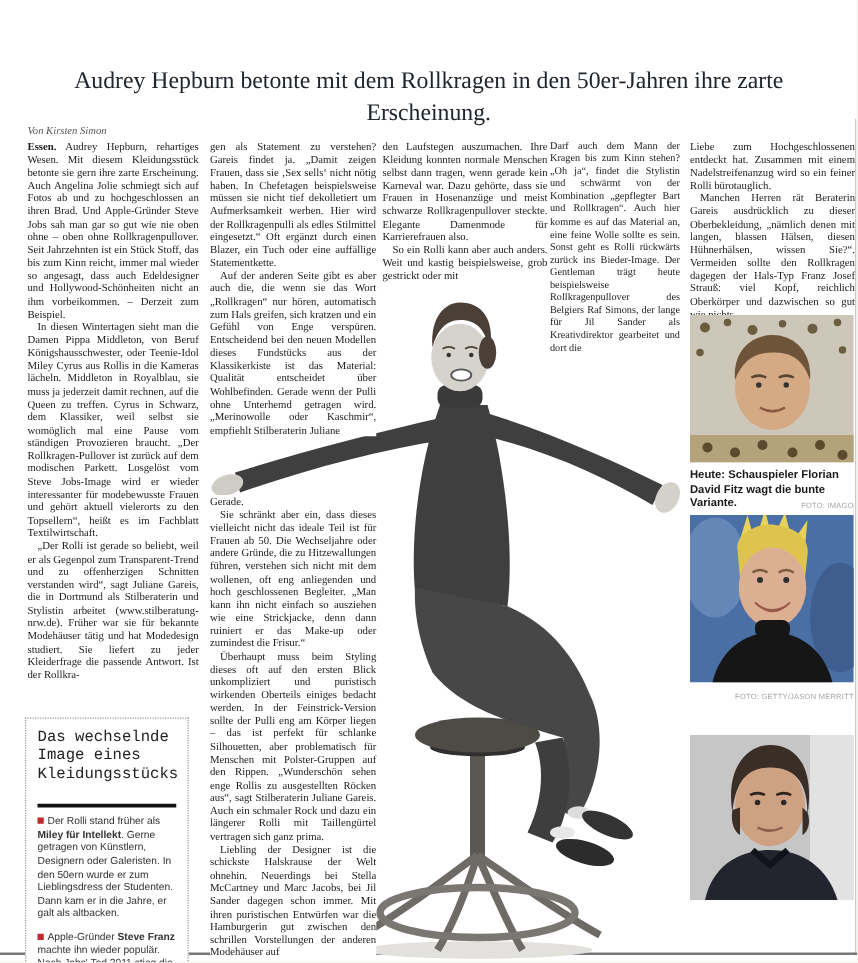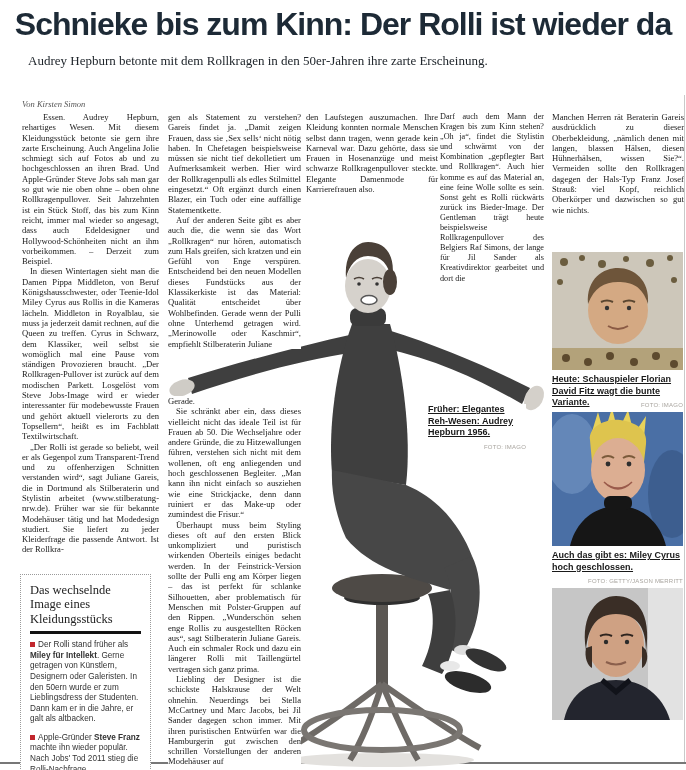--- a/index.html
+++ b/index.html
@@ -2,61 +2,60 @@
 <html><head>
 <meta charset="utf-8">
 <style>
   html,body{margin:0;padding:0;background:#e9e7e2;}
   .page{position:relative;width:686px;height:770px;background:#ffffff;overflow:hidden;
         font-family:"Liberation Serif", serif;color:#1a1a1a;}
   
   .headline{position:absolute;left:0;top:6px;width:686px;text-align:center;
     font-family:"Liberation Sans", sans-serif;font-weight:700;font-size:32px;
     letter-spacing:-1px;color:#1d2a36;white-space:nowrap;}
-  .subhead{position:absolute;left:28px;top:52px;width:630px;text-align:left;
-    font-size:13px;line-height:1.35;color:#20262c;}
+  .subhead{position:absolute;left:28px;top:52px;width:630px;text-align:center;
+    font-size:19px;line-height:1.35;color:#20262c;}
   .byline{position:absolute;left:22px;top:99px;font-style:italic;font-size:8.5px;color:#555;}
   
   .col{position:absolute;font-size:8.6px;line-height:10.3px;text-align:justify;
        background:#fff;z-index:2;}
   .col p{margin:0;}
   .col p + p{text-indent:8px;}
-  .lead{font-weight:400;margin-left:21px;}
+  .lead{font-weight:700;}
   #col1{left:22px;top:112px;width:137px;}
   #col2a{left:168px;top:112px;width:133px;}
   #col2b{left:168px;top:396px;width:133px;}
   #col3{left:306px;top:112px;width:132px;}
   #col4{left:440px;top:112px;width:104px;font-size:8.2px;line-height:10.1px;}
   #col5{left:552px;top:112px;width:132px;}
   
   .infobox{position:absolute;left:20px;top:574px;width:131px;box-sizing:border-box;
     border:1px dotted #9a9a9a;background:#fff;padding:8px 9px 9px 9px;z-index:2;}
-  .infobox h3{margin:0 0 6px 0;font-family:Liberation Serif, serif;font-weight:400;
-    font-size:12.5px;line-height:1.15;color:#222;border-bottom:3px solid #111;padding-bottom:5px;}
+  .infobox h3{margin:0 0 6px 0;font-family:Liberation Mono, monospace;font-weight:400;
+    font-size:12.5px;line-height:1.15;color:#222;border-bottom:3px solid #111;padding-bottom:17px;}
   .infobox p{margin:0 0 8px 0;font-family:"Liberation Sans", sans-serif;
     font-size:8.2px;line-height:10.6px;color:#333;}
   .infobox p:last-child{margin-bottom:0;}
   .sq{display:inline-block;width:5px;height:5px;background:#c1272d;margin-right:3px;}
   
   .cap{position:absolute;background:#fff;font-family:"Liberation Sans", sans-serif;
-    font-weight:700;font-size:9px;line-height:11.5px;color:#191919;z-index:3;text-decoration:underline;}
+    font-weight:700;font-size:9px;line-height:11.5px;color:#191919;z-index:3;}
   .credit{font-weight:400;font-size:6px;color:#a8a49e;letter-spacing:.2px;
     float:right;margin-top:3px;}
   
   .photo{position:absolute;z-index:2;display:block;}
   .rule-right{position:absolute;left:684px;top:95px;width:1px;height:668px;background:#c9c9c9;}
   .rule-bottom{position:absolute;left:0;top:762px;width:686px;height:2px;background:#777;}
   .audrey{position:absolute;left:150px;top:238px;z-index:1;}
 </style>
 </head>
 <body>
 
 <div class="page">
 
-  <div class="headline">Schnieke bis zum Kinn: Der Rolli ist wieder da</div>
   <div class="subhead">
     <div>Audrey Hepburn betonte mit dem Rollkragen in den 50er-Jahren ihre zarte Erscheinung.</div>
   </div>
   <div class="byline">Von Kirsten Simon</div>
 
   <svg class="audrey" width="410" height="530" viewBox="0 0 410 530">
 
     <ellipse cx="232" cy="522" rx="92" ry="7" fill="#e3e1de"></ellipse>
 
     <g>
@@ -114,44 +113,42 @@
 
   <div class="col" id="col2b">
     <p>Gerade.</p>
     <p>Sie schränkt aber ein, dass dieses vielleicht nicht das ideale Teil ist für Frauen ab 50. Die Wechseljahre oder andere Gründe, die zu Hitzewallungen führen, verstehen sich nicht mit dem wollenen, oft eng anliegenden und hoch geschlossenen Begleiter. „Man kann ihn nicht einfach so ausziehen wie eine Strickjacke, denn dann ruiniert er das Make-up oder zumindest die Frisur.“</p>
     <p>Überhaupt muss beim Styling dieses oft auf den ersten Blick unkompliziert und puristisch wirkenden Oberteils einiges bedacht werden. In der Feinstrick-Version sollte der Pulli eng am Körper liegen – das ist perfekt für schlanke Silhouetten, aber problematisch für Menschen mit Polster-Gruppen auf den Rippen. „Wunderschön sehen enge Rollis zu ausgestellten Röcken aus“, sagt Stilberaterin Juliane Gareis. Auch ein schmaler Rock und dazu ein längerer Rolli mit Taillengürtel vertragen sich ganz prima.</p>
     <p>Liebling der Designer ist die schickste Halskrause der Welt ohnehin. Neuerdings bei Stella McCartney und Marc Jacobs, bei Jil Sander dagegen schon immer. Mit ihren puristischen Entwürfen war die Hamburgerin gut zwischen den schrillen Vorstellungen der anderen Modehäuser auf</p>
   </div>
 
   <div class="col" id="col3">
     <p>den Laufstegen auszumachen. Ihre Kleidung konnten normale Menschen selbst dann tragen, wenn gerade kein Karneval war. Dazu gehörte, dass sie Frauen in Hosenanzüge und meist schwarze Rollkragenpullover steckte. Elegante Damenmode für Karrierefrauen also.</p>
+    <p>So ein Rolli kann aber auch anders. Weit und kastig beispielsweise, grob gestrickt oder mit</p>
   </div>
 
   <div class="col" id="col4">
     <p>Darf auch dem Mann der Kragen bis zum Kinn stehen? „Oh ja“, findet die Stylistin und schwärmt von der Kombination „gepflegter Bart und Rollkragen“. Auch hier komme es auf das Material an, eine feine Wolle sollte es sein. Sonst geht es Rolli rückwärts zurück ins Bieder-Image. Der Gentleman trägt heute beispielsweise Rollkragenpullover des Belgiers Raf Simons, der lange für Jil Sander als Kreativdirektor gearbeitet und dort die</p>
   </div>
 
   <div class="col" id="col5">
+    <p>Liebe zum Hochgeschlossenen entdeckt hat. Zusammen mit einem Nadelstreifenanzug wird so ein feiner Rolli bürotauglich.</p>
     <p>Manchen Herren rät Beraterin Gareis ausdrücklich zu dieser Oberbekleidung, „nämlich denen mit langen, blassen Hälsen, diesen Hühnerhälsen, wissen Sie?“. Vermeiden sollte den Rollkragen dagegen der Hals-Typ Franz Josef Strauß: viel Kopf, reichlich Oberkörper und dazwischen so gut wie nichts.</p>
   </div>
 
   <div class="infobox">
     <h3>Das wechselnde Image eines Kleidungsstücks</h3>
     <p>
       <span class="sq"></span><span>Der Rolli stand früher als </span><b>Miley für Intellekt</b><span>. Gerne getragen von Künstlern, Designern oder Galeristen. In den 50ern wurde er zum Lieblingsdress der Studenten. Dann kam er in die Jahre, er galt als altbacken.</span>
     </p>
     <p>
       <span class="sq"></span><span>Apple-Gründer </span><b>Steve Franz</b><span> machte ihn wieder populär. Nach Jobs' Tod 2011 stieg die Rolli-Nachfrage.</span>
     </p>
   </div>
 
-  <div class="cap" style="left:428px;top:404px;width:98px;">
-    <span>Früher: Elegantes Reh-Wesen: Audrey Hepburn 1956.</span>
-    <span class="credit">FOTO: IMAGO</span>
-  </div>
 
   <svg class="photo" style="left:552px;top:252px;" width="131" height="118" viewBox="0 0 131 118">
     <rect width="131" height="118" fill="#cdc7ba"></rect>
     <g fill="#6b5d3f">
       <circle cx="12" cy="10" r="4"></circle>
         <circle cx="30" cy="6" r="3"></circle>
         <circle cx="50" cy="12" r="4"></circle>
       <circle cx="74" cy="7" r="3"></circle>
         <circle cx="98" cy="11" r="4"></circle>
         <circle cx="118" cy="6" r="3"></circle>
@@ -191,21 +188,20 @@
     <circle cx="56" cy="60" r="2.4" fill="#2e2e2e"></circle>
       <circle cx="77" cy="60" r="2.4" fill="#2e2e2e"></circle>
     <path d="M50,54 Q56,50 62,54" stroke="#7a5a3a" stroke-width="2" fill="none"></path>
     <path d="M71,54 Q77,50 83,54" stroke="#7a5a3a" stroke-width="2" fill="none"></path>
     <path d="M52,78 Q66,92 80,78 Q74,84 66,84 Q58,84 52,78 Z" fill="#fff" stroke="#9a5a4a" stroke-width="1.5"></path>
     <path d="M18,142 C24,116 44,102 66,102 C90,102 108,118 114,142 Z" fill="#161616"></path>
     <rect x="52" y="92" width="28" height="14" rx="6" fill="#161616"></rect>
   </svg>
 
   <div class="cap" style="left:552px;top:550px;width:131px;">
-    <span>Auch das gibt es: Miley Cyrus hoch geschlossen.</span>
     <span class="credit">FOTO: GETTY/JASON MERRITT</span>
   </div>
 
   <svg class="photo" style="left:552px;top:588px;" width="131" height="132" viewBox="0 0 131 132">
     <rect width="131" height="132" fill="#c6c6c6"></rect>
     <rect x="96" y="0" width="35" height="132" fill="#e2e2e2"></rect>
     <path d="M12,132 C18,104 40,92 64,92 C90,92 110,106 118,132 Z" fill="#23252e"></path>
     <ellipse cx="64" cy="56" rx="28" ry="33" fill="#cfa183"></ellipse>
     <path d="M34,62 C28,26 46,8 64,8 C84,8 100,24 94,64 C94,40 86,26 64,26 C44,26 36,40 34,62 Z" fill="#3a2e26"></path>
     <path d="M34,60 C32,70 36,78 40,80 L40,58 Z" fill="#3a2e26"></path>

